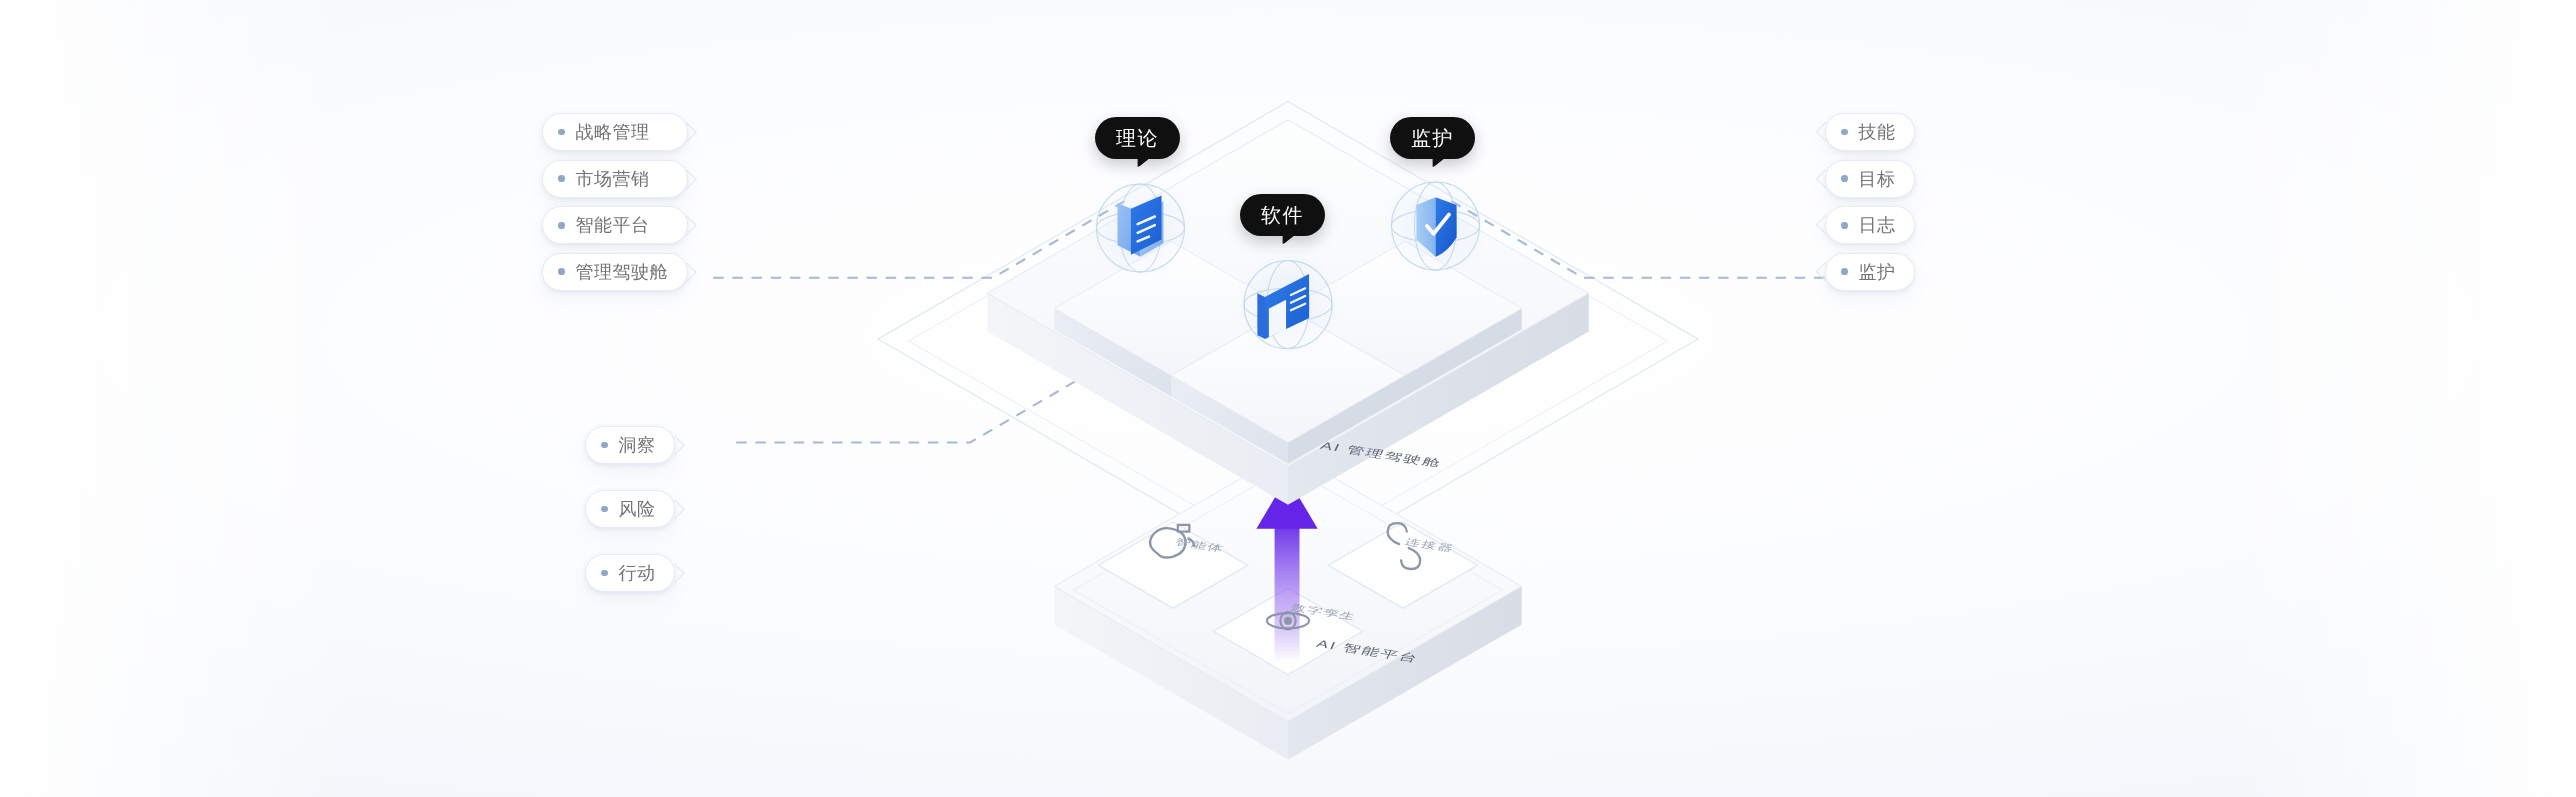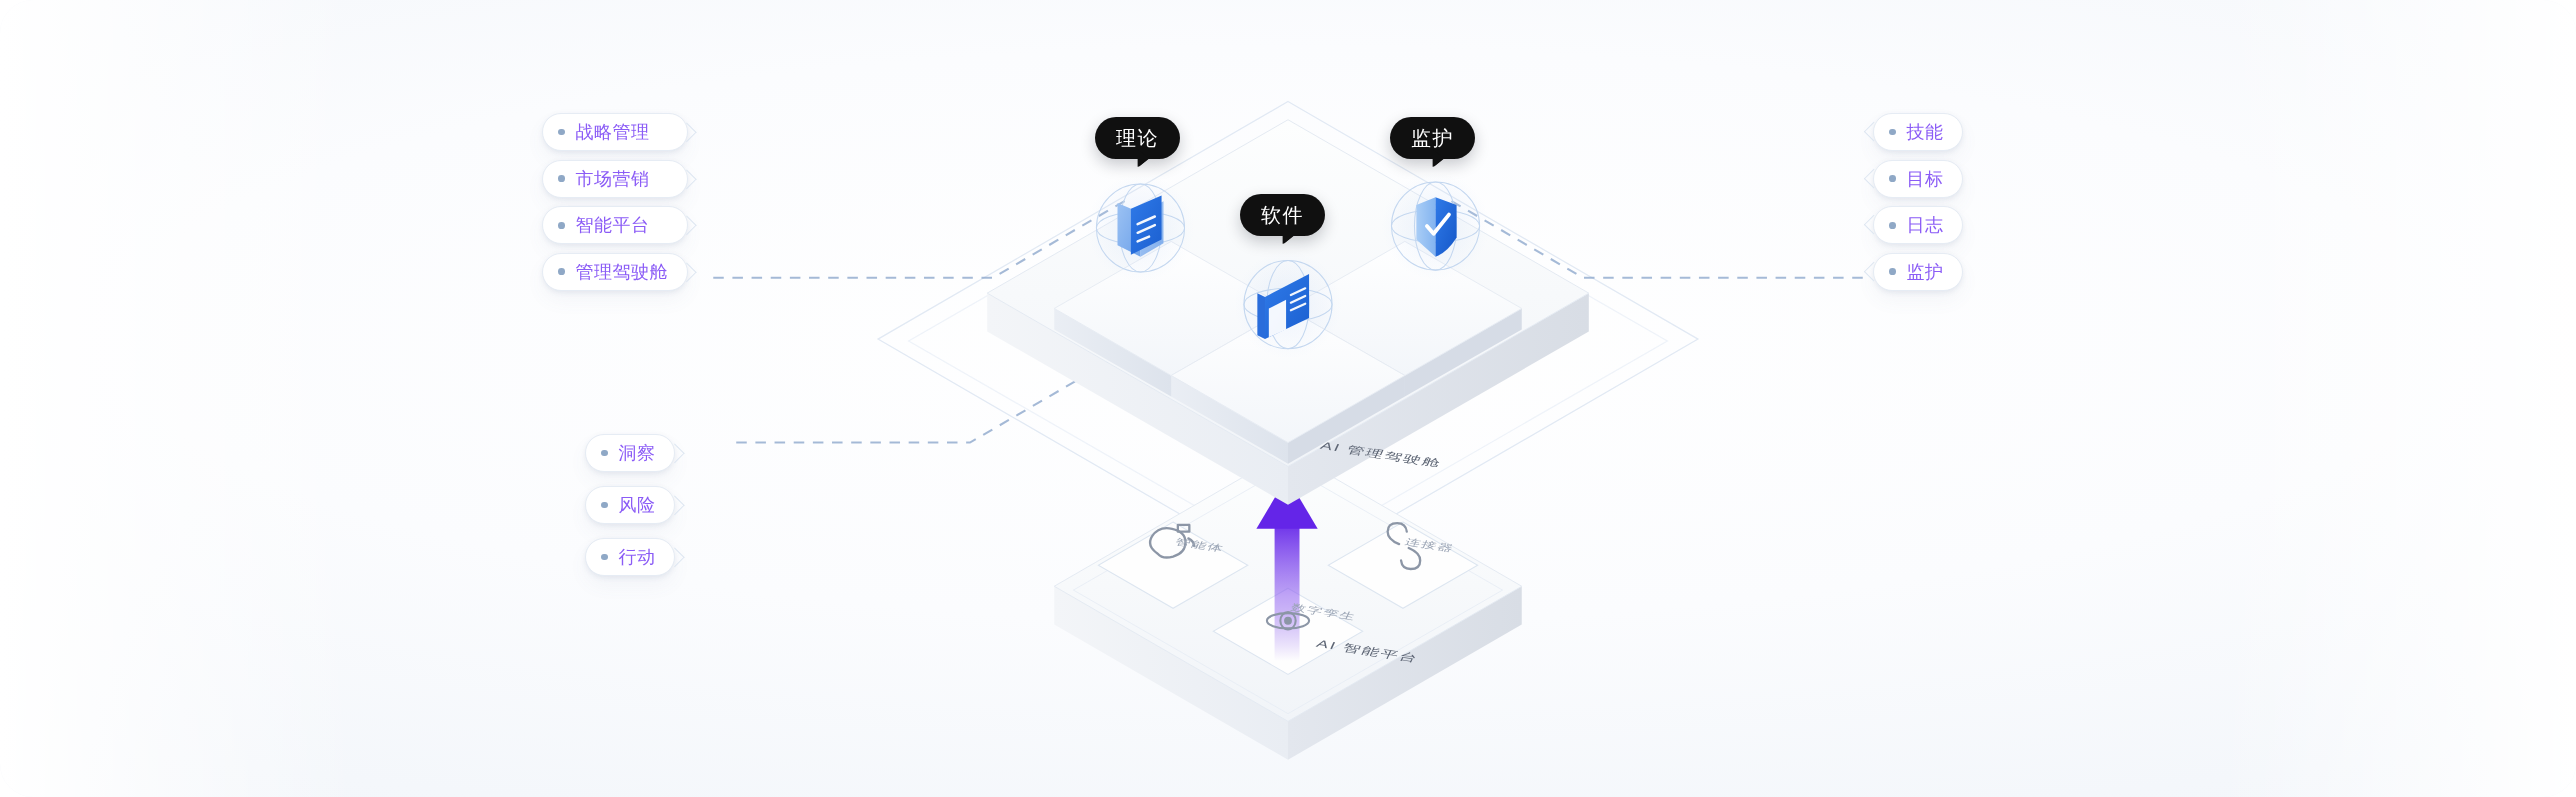--- a/index.html
+++ b/index.html
@@ -37,21 +37,21 @@
   .pill {
     position: relative;
     display: flex; align-items: center;
     height: 38px;
     padding: 0 19px 0 15.3px;
     background: #ffffff;
     border: 1px solid #e6ecf4;
     border-radius: 20px;
     box-shadow: 0 1.9px 5.8px rgba(86,110,150,0.10), 0 9.6px 19px rgba(86,110,150,0.055);
     font-size: 18px;
-    color: #8b5cf6;
+    color: #737373;
     letter-spacing: 0.5px;
     white-space: nowrap;
   }
   .pill .dot {
     width: 6.7px; height: 6.7px; border-radius: 50%;
     background: #8fa8c6;
     margin-right: 10.5px;
     flex: none;
   }
   
@@ -62,22 +62,22 @@
     top: 50%;
     width: 12.5px; height: 12.5px;
     border-top: 1px solid #dde6f1;
     border-right: 1px solid #dde6f1;
     background: transparent;
   }
   .pill.notch-right::after { right: -6.7px; transform: translateY(-50%) rotate(45deg); }
   .pill.notch-left::after  { left: -6.7px;  transform: translateY(-50%) rotate(-135deg); }
 
   .col-left-a  { left: 542px; top: 113px;  gap: 8.6px; }
-  .col-left-b  { left: 585px; top: 426px;  gap: 14px; margin-top: 8px; }
-  .col-right-a { left: 1873px; top: 113px; gap: 8.6px; align-items: flex-start; }
+  .col-left-b  { left: 585px; top: 426px;  gap: 26px; }
+  .col-right-a { left: 1825px; top: 113px; gap: 8.6px; align-items: flex-start; }
 
   
   .tip {
     position: absolute;
     display: flex; align-items: center; justify-content: center;
     background: #101010;
     color: #ffffff;
     border-radius: 21px;
     height: 42px;
     padding: 0 21px;

